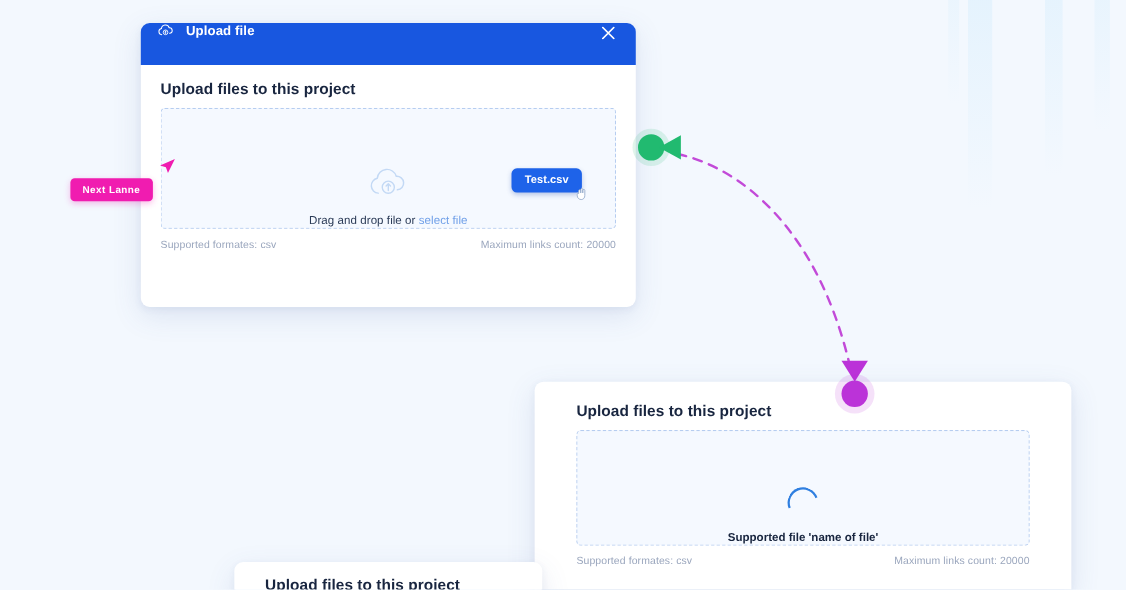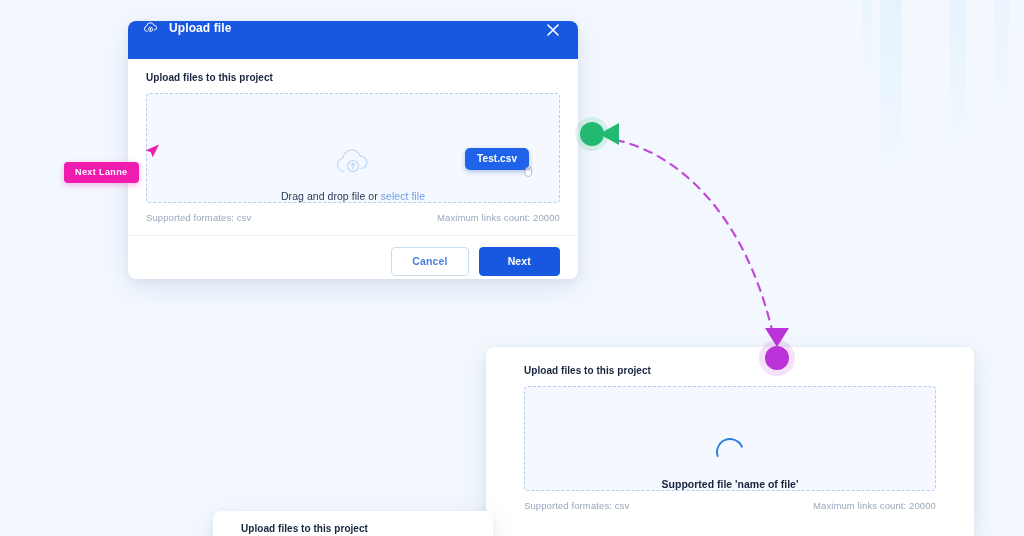--- a/index.html
+++ b/index.html
@@ -57,21 +57,21 @@
   }
   .close-btn {
     width: 18px; height: 18px;
     display: flex; align-items: center; justify-content: center;
     cursor: pointer;
   }
 
   .dlg-body { padding: 13px 18px 0 18px; }
 
   .section-label {
-    font-size: 10px;
+    font-size: 14px;
     font-weight: 700;
     color: #18253f;
     letter-spacing: .05px;
     margin-bottom: 10px;
   }
 
   .dropzone {
     border: 1px dashed #b6cdf0;
     border-radius: 4px;
     background: #f5f9ff;
@@ -275,24 +275,20 @@
         </span>
       </div>
     </div>
 
     <div class="meta-row">
       <span>Supported formates:  csv</span>
       <span>Maximum links count: 20000</span>
     </div>
   </div>
 
-  <div class="dlg-footer">
-    <div class="btn btn-cancel">Cancel</div>
-    <div class="btn btn-next">Next</div>
-  </div>
 </div>
 
 <div class="dialog" id="dialog-uploading">
   <div class="dlg-body">
     <div class="section-label">Upload files to this project</div>
 
     <div class="dropzone">
       <div class="spinner"></div>
       <div class="uploading-text">Supported file 'name of file'</div>
     </div>

